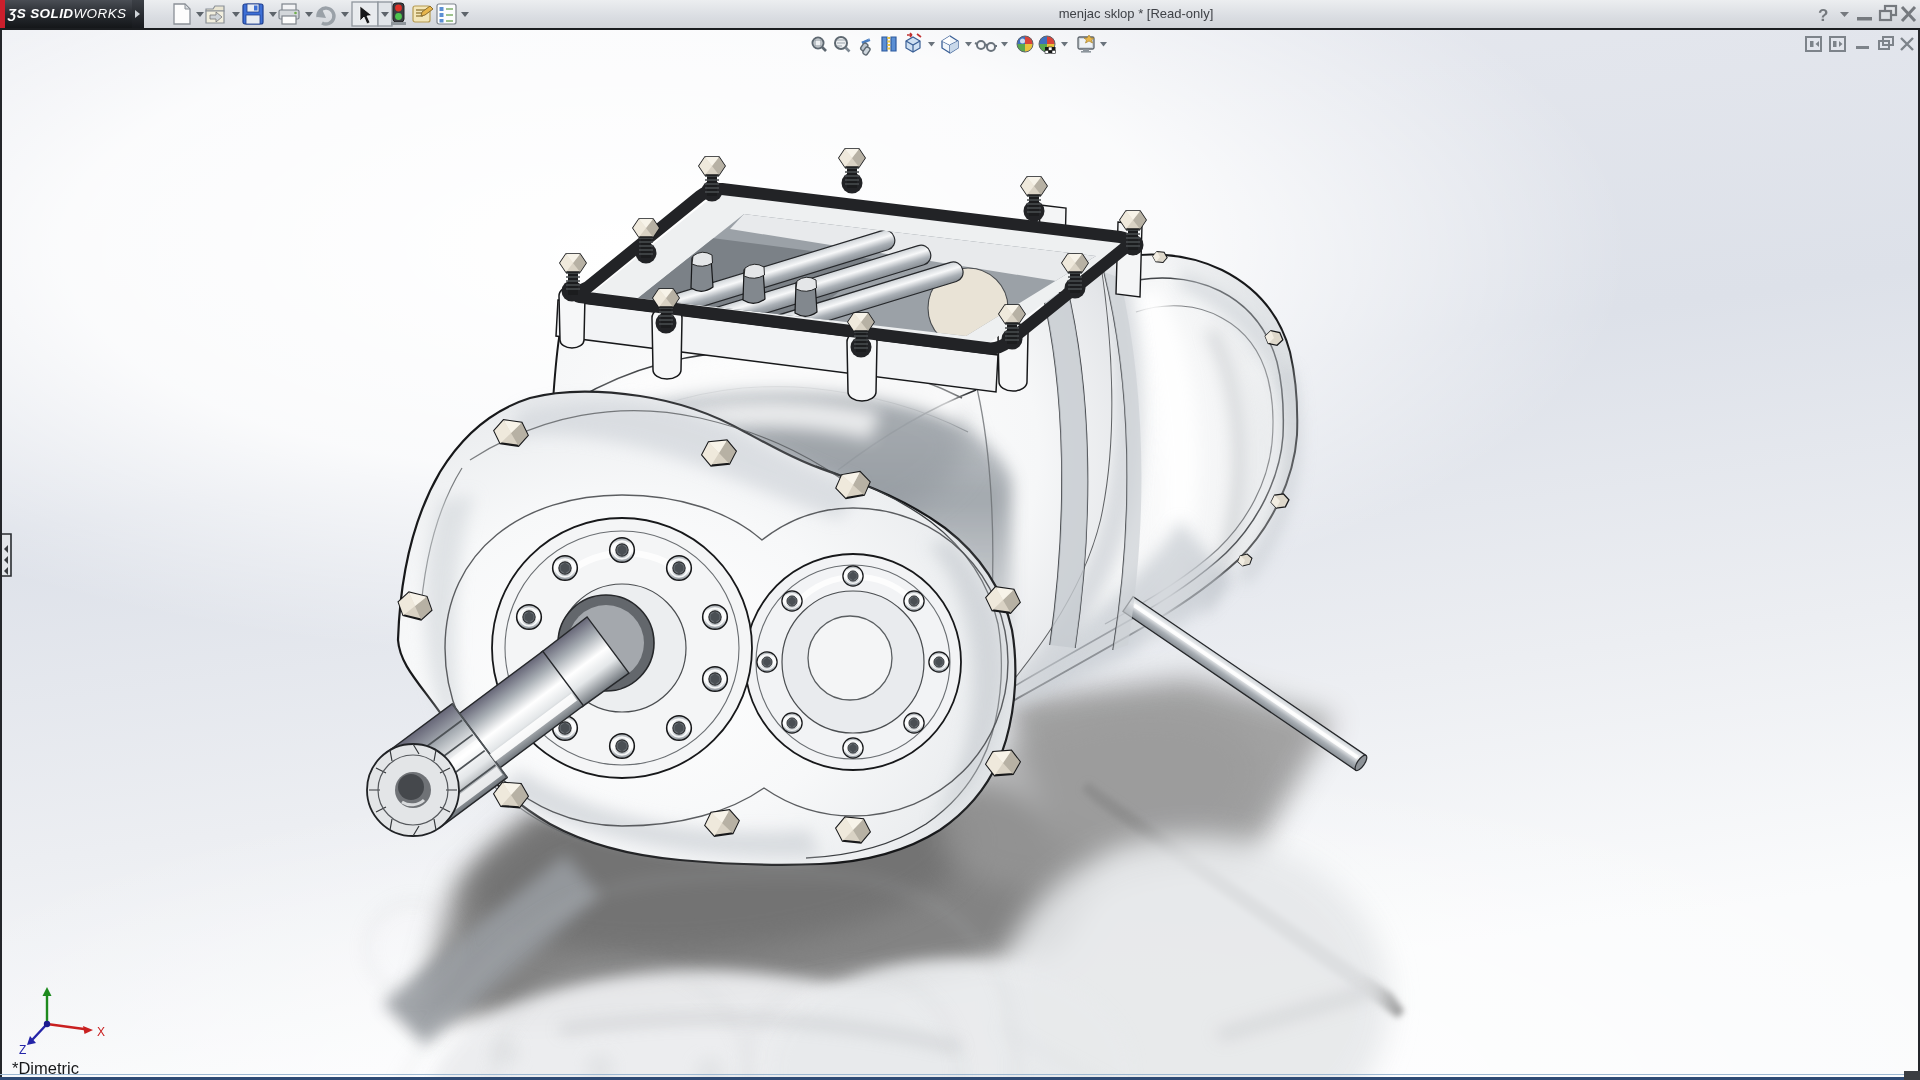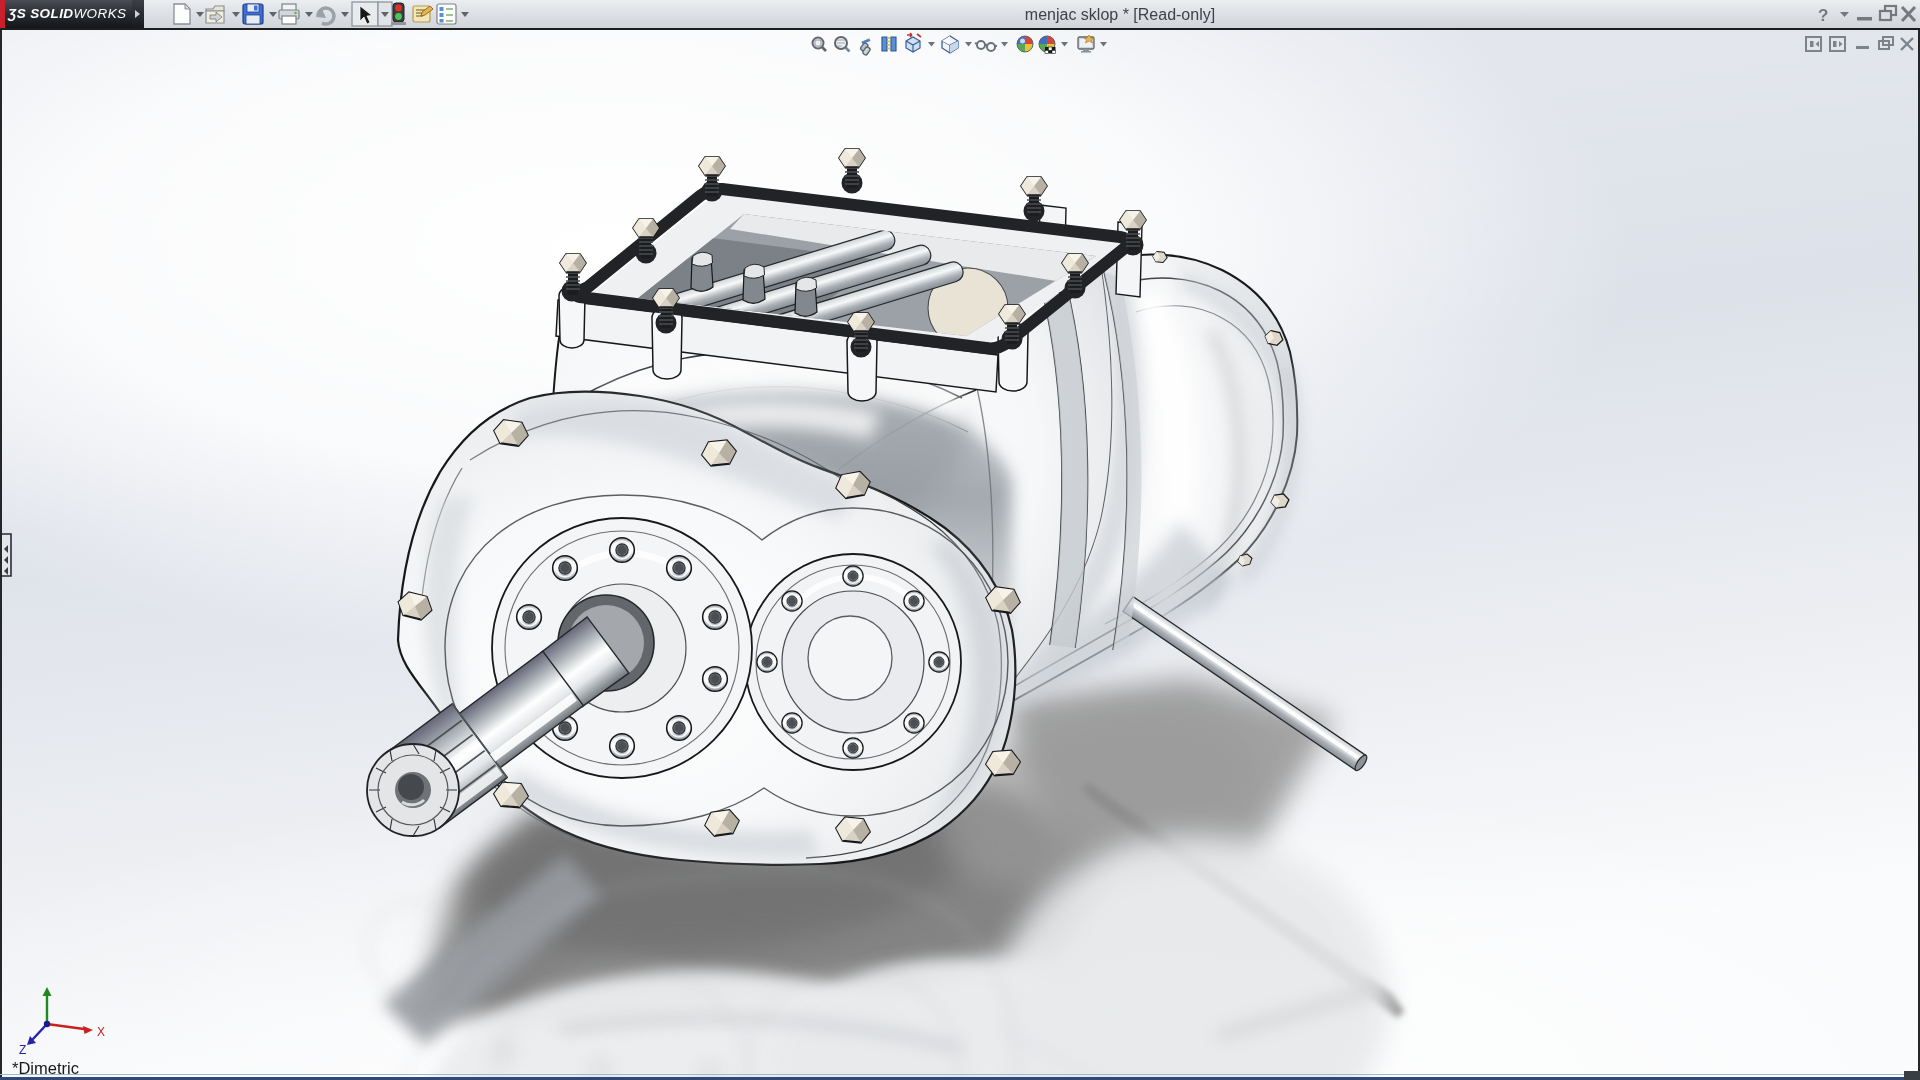--- a/index.html
+++ b/index.html
@@ -6,21 +6,21 @@
     font-family:"Liberation Sans", sans-serif;}
   #app{position:absolute;top:0;left:0;width:1920px;height:1080px;}
   #titlebar{position:absolute;top:0;left:0;width:1920px;height:28px;
     background:linear-gradient(#eceef0,#dadde2 60%,#d2d5da);}
   #redstrip{position:absolute;top:0;left:0;width:5px;height:28px;background:#cc1f2c;}
   #logoblk{position:absolute;top:0;left:5px;width:127px;height:28px;
     background:linear-gradient(#4a4e55,#26292e 55%,#141619);}
   #logotxt{position:absolute;top:6px;left:8px;color:#fff;font-size:13.5px;letter-spacing:.4px;font-style:italic;font-weight:bold;}
   #logotab{position:absolute;top:0;left:132px;width:12px;height:28px;background:linear-gradient(#3c4046,#17191d);}
   #logotab:after{content:"";position:absolute;top:10px;left:3px;border-left:5px solid #cfd3d8;border-top:4px solid transparent;border-bottom:4px solid transparent;}
-  #wintitle{position:absolute;top:6px;left:340px;width:1560px;text-align:center;font-size:16px;color:#3f4247;}
+  #wintitle{position:absolute;top:6px;left:356px;width:1560px;text-align:center;font-size:13px;color:#3f4247;}
   #sepline{position:absolute;top:28px;left:0;width:1920px;height:2px;background:#1b1d20;}
   #viewport{position:absolute;top:30px;left:0;width:1920px;height:1047px;overflow:hidden;}
   #botline{position:absolute;top:1077px;left:0;width:1920px;height:3px;background:#2e4a74;}
   .edge{position:absolute;background:#24262a;}
   svg{display:block}
 </style>
 </head>
 <body>
 <div id="app">
   <div id="titlebar"></div>

